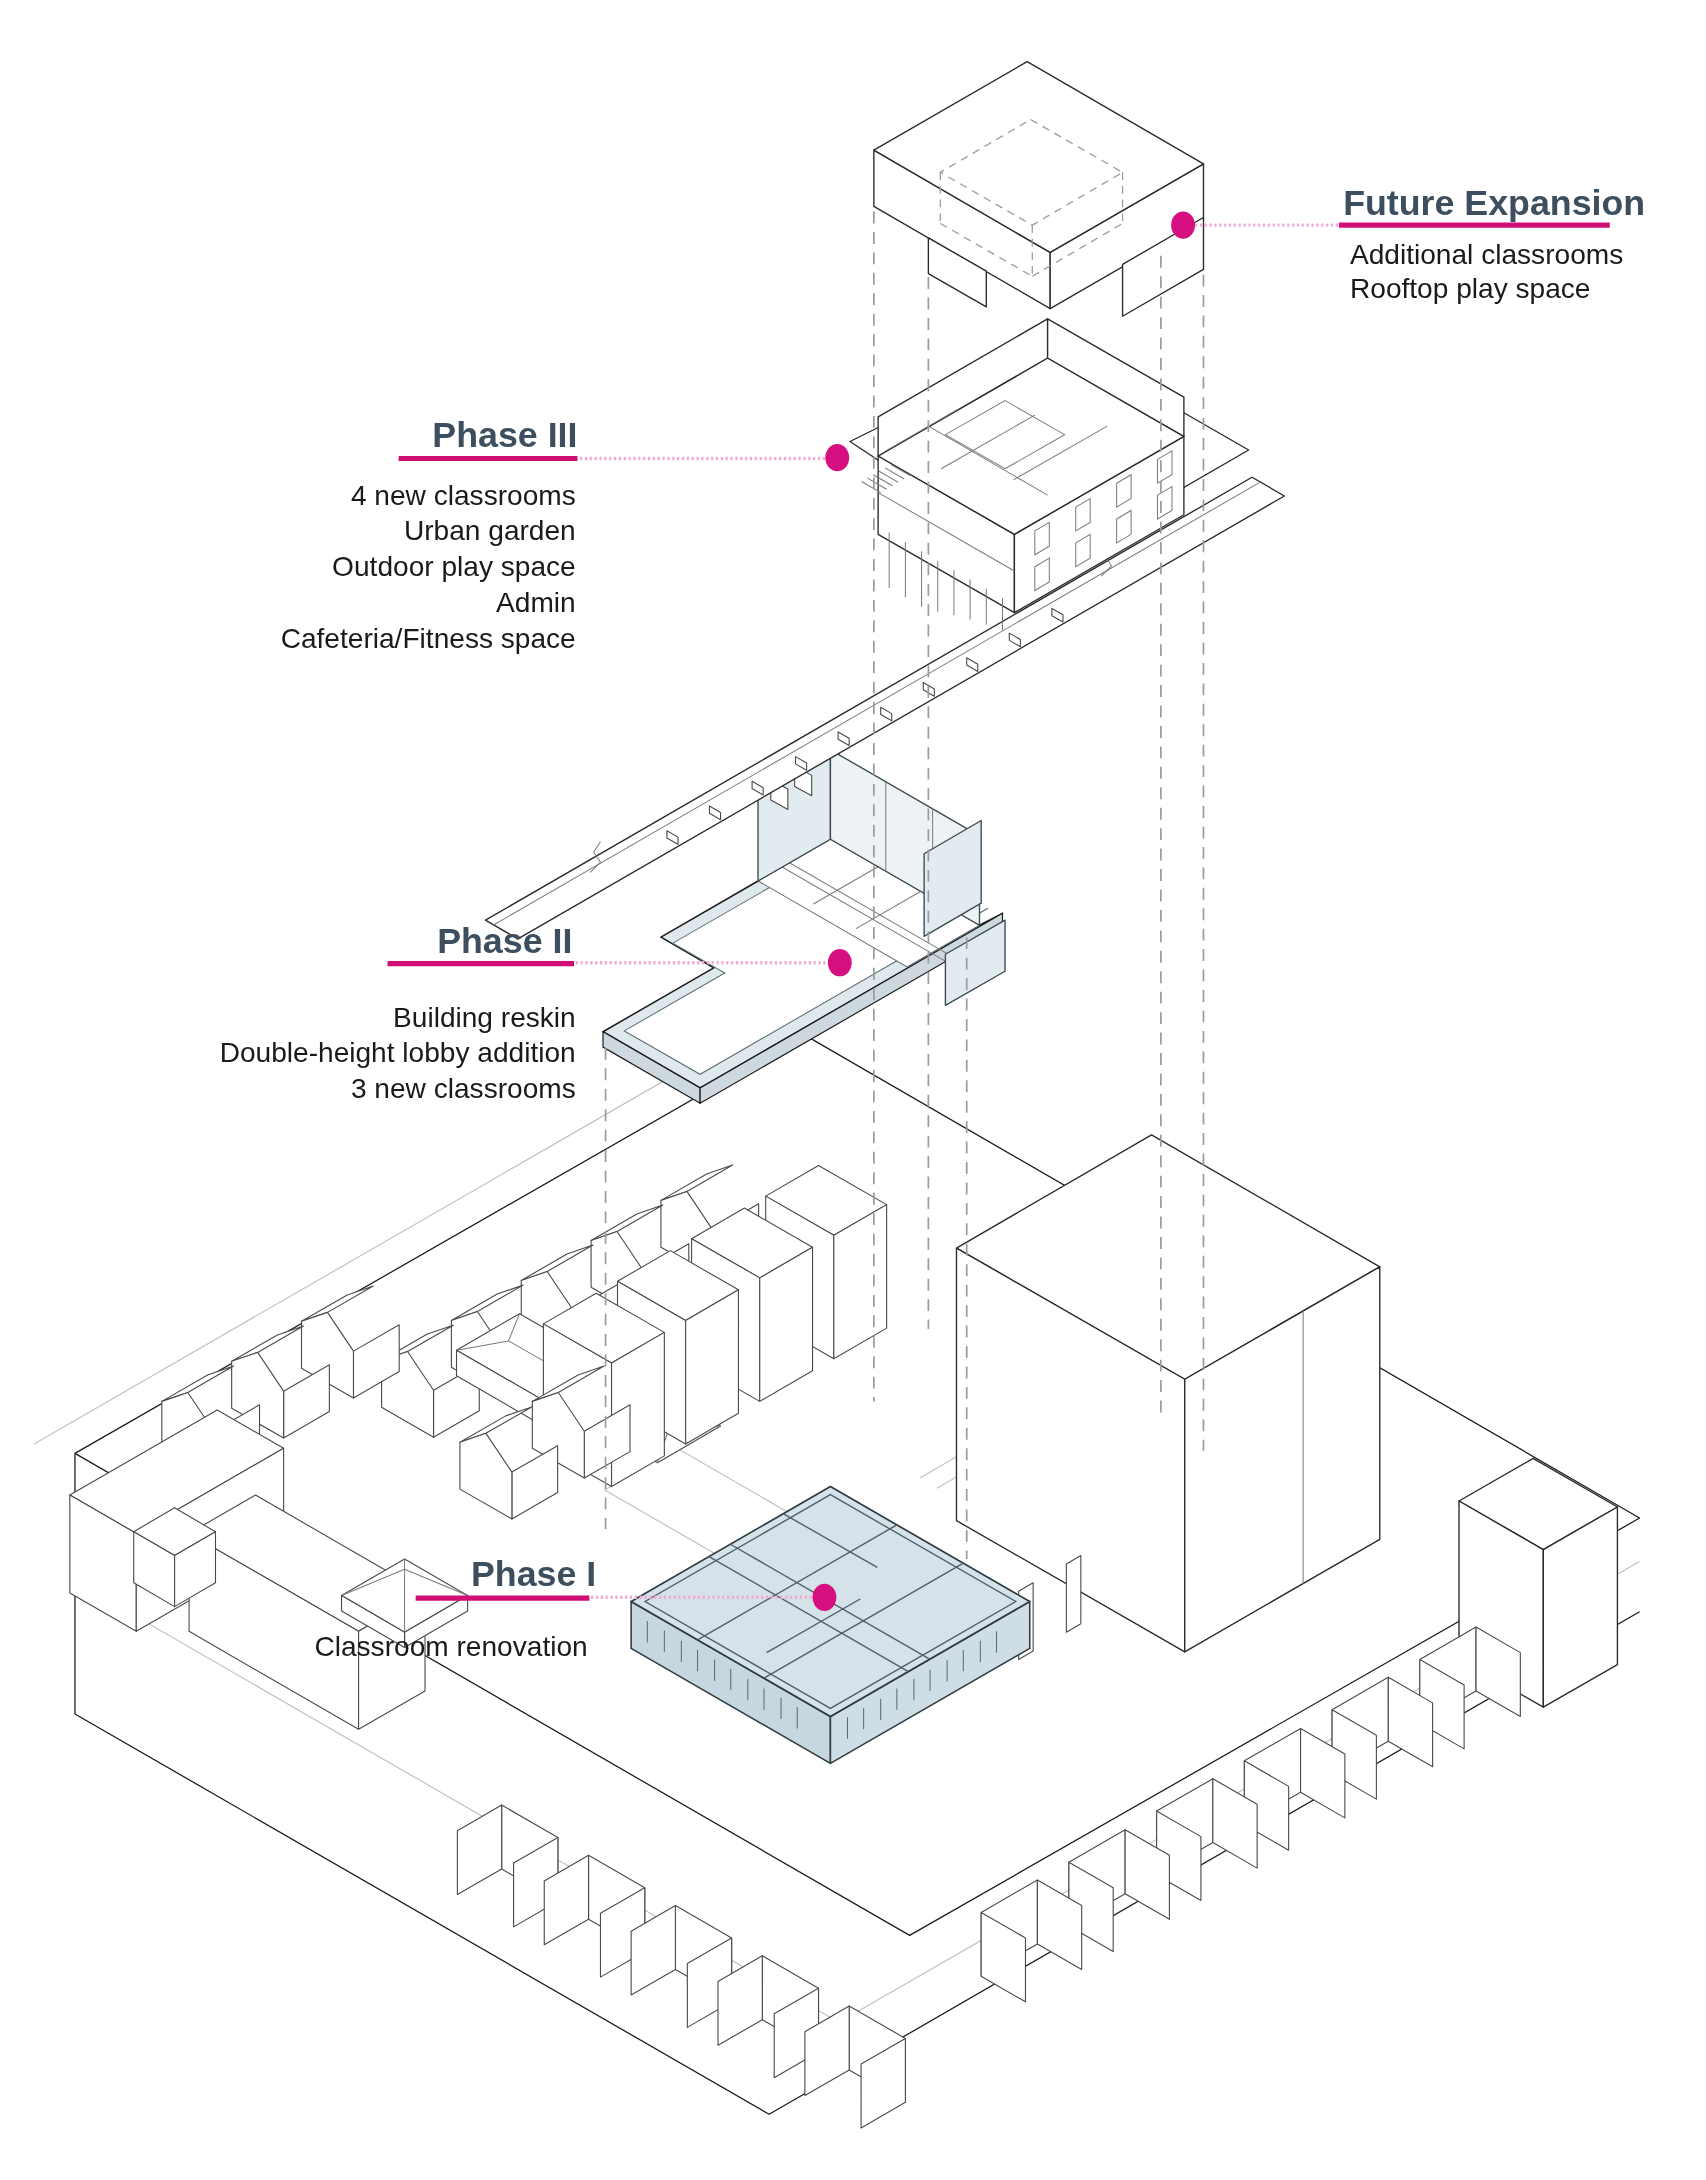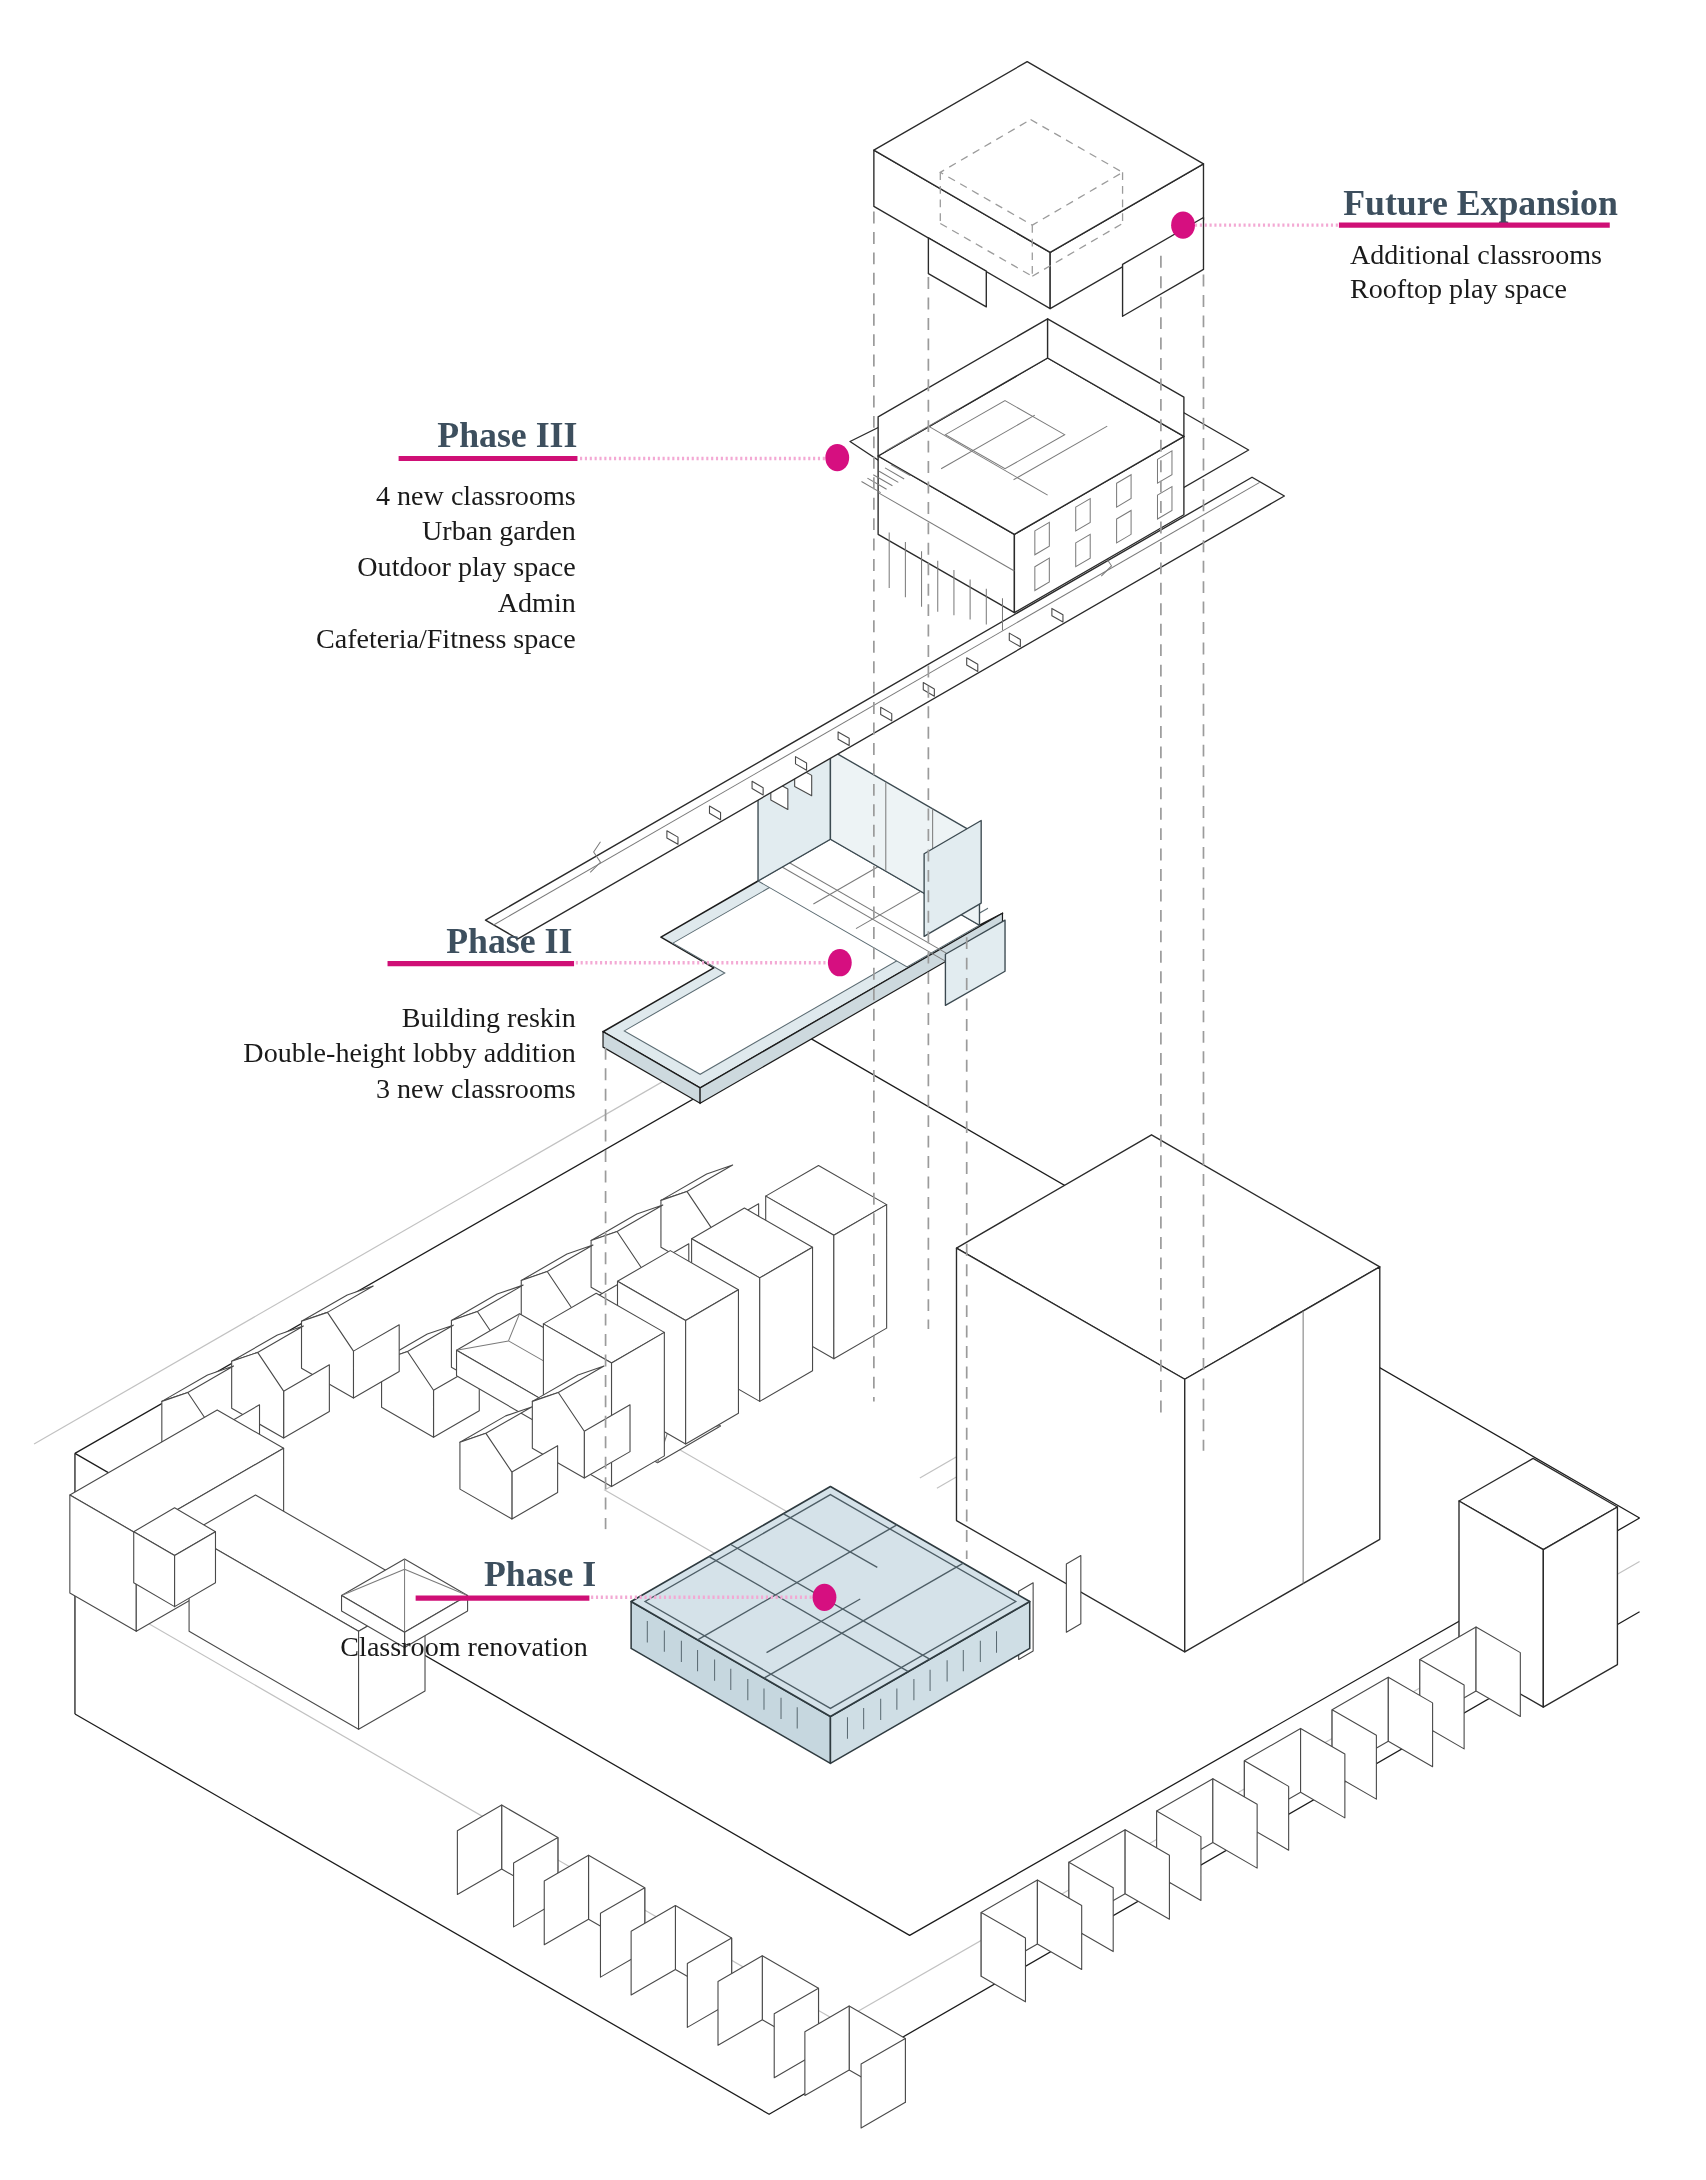--- a/index.html
+++ b/index.html
@@ -1,16 +1,16 @@
 <!DOCTYPE html>
 <html style="font-size:13.6px"><head>
 <meta charset="utf-8">
 <style>
   html,body{margin:0;padding:0;background:#ffffff;}
-  .stage{width:1674px;height:2181px;position:relative;font-family:Liberation Serif, serif;}
+  .stage{width:1674px;height:2181px;position:relative;font-family:Liberation Sans, sans-serif;}
   svg{display:block;}
   .blk15{fill:none;stroke:#1c1c1c;stroke-width:1.5;stroke-linejoin:round;}
   .wht{fill:#ffffff;stroke:#2a2a2a;stroke-width:1.6;stroke-linejoin:round;}
   .wht2{fill:#ffffff;stroke:#4a4a4a;stroke-width:1.3;stroke-linejoin:round;}
   .gry{fill:none;stroke:#7a7a7a;stroke-width:1.2;}
   .lgry{fill:none;stroke:#c2c2c2;stroke-width:1.4;}
   .dash{fill:none;stroke:#9b9b9b;stroke-width:2;stroke-dasharray:14 10;}
   .hid{fill:none;stroke:#9b9b9b;stroke-width:1.5;stroke-dasharray:9 7;}
   .bluewall{fill:#e2ecf0;stroke:#3c4a51;stroke-width:1.6;stroke-linejoin:round;}
   .bluewall2{fill:#edf3f5;stroke:#3c4a51;stroke-width:1.6;stroke-linejoin:round;}

